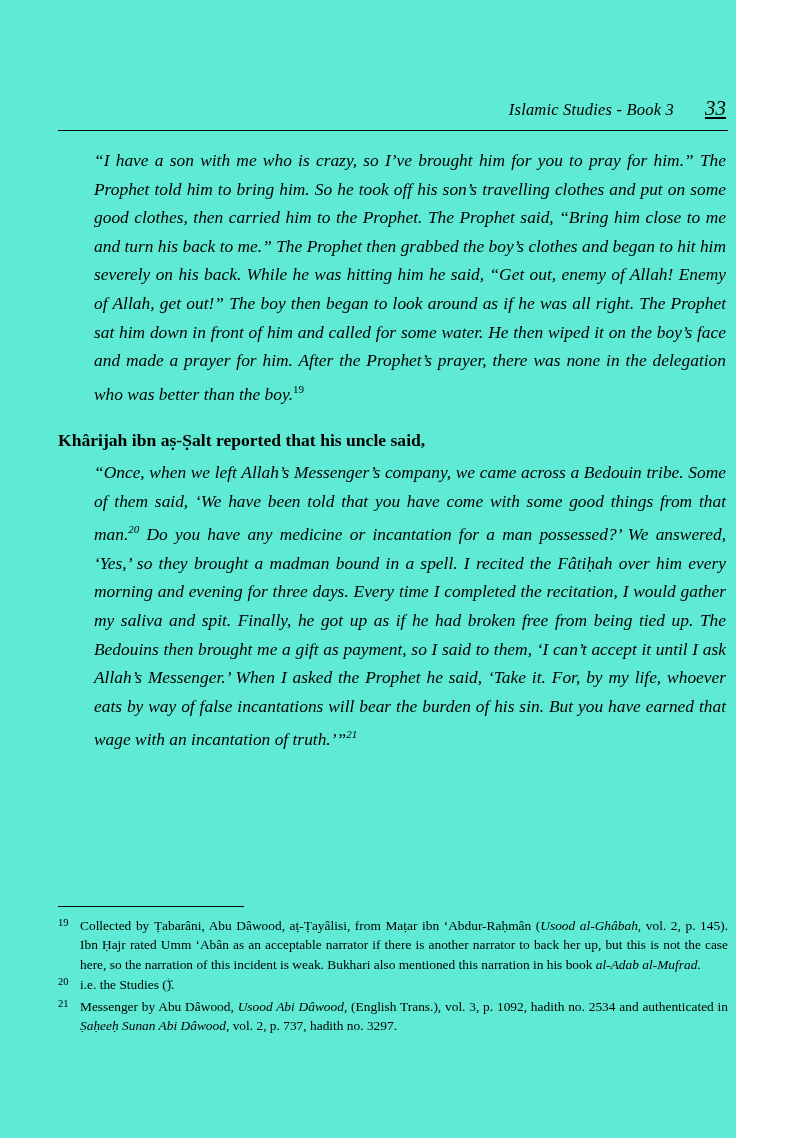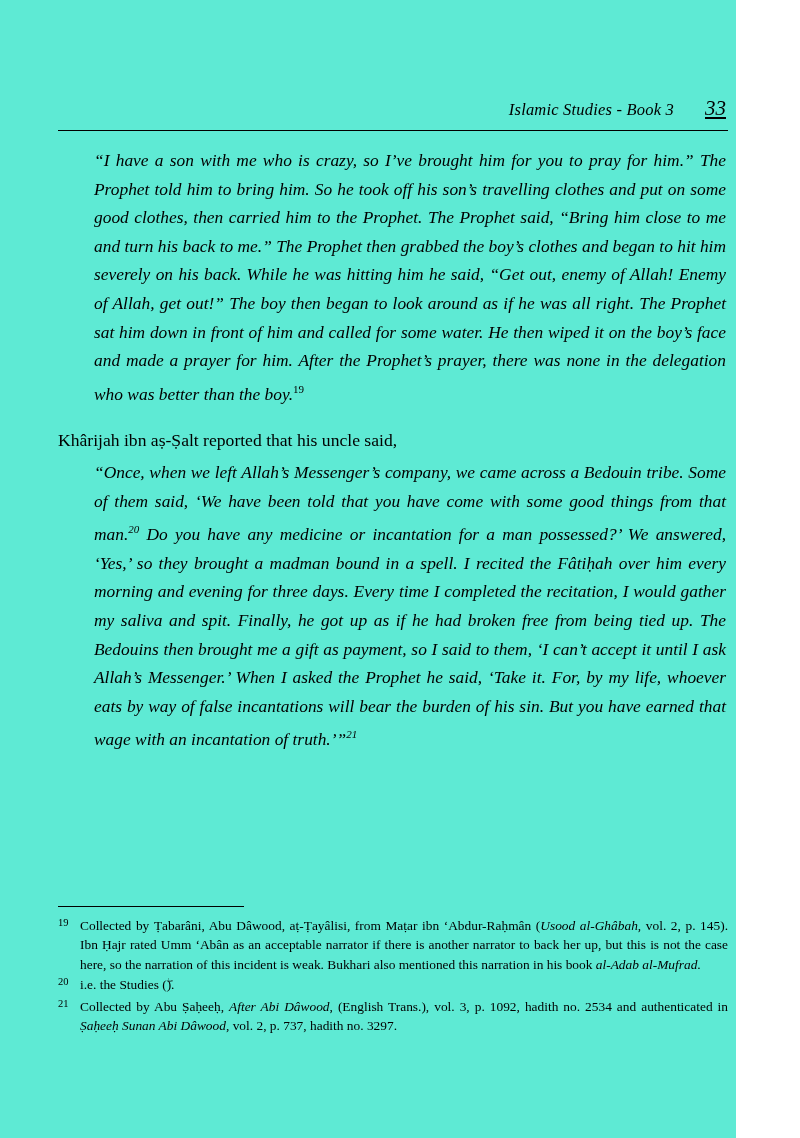--- a/index.html
+++ b/index.html
@@ -71,20 +71,21 @@
   }
   .quote.first {
     margin-top: 15px;
   }
   .narrator {
     font-family: "Liberation Serif", serif;
     font-size: 17.6px;
     line-height: 28px;
     margin: 18px 0 0 0;
     padding-left: 0px;
+    font-weight: bold;
   }
   .sup {
     font-size: 11px;
     vertical-align: super;
     font-style: normal;
   }
   .sup-i {
     font-size: 11px;
     vertical-align: super;
     font-style: italic;
@@ -161,17 +162,17 @@
       <div class="fn-text"><span>Collected by Ṭabarâni, Abu Dâwood, aṭ-Ṭayâlisi, from Maṭar ibn ‘Abdur-Raḥmân (</span><i>Usood al-Ghâbah</i><span>, vol. 2, p. 145). Ibn Ḥajr rated Umm ‘Abân as an acceptable narrator if there is another narrator to back her up, but this is not the case here, so the narration of this incident is weak. Bukhari also mentioned this narration in his book </span><i>al-Adab al-Mufrad</i><span>.</span></div>
     </div>
 
     <div class="footnote">
       <div class="fn-num"><span>20</span></div>
       <div class="fn-text"><span>i.e. the Studies (</span><span class="salla">ۖ</span><span>).</span></div>
     </div>
 
     <div class="footnote">
       <div class="fn-num"><span>21</span></div>
-      <div class="fn-text"><span>Collected by Abu Ṣaḥeeḥ, </span><i>After Abi Dâwood</i><span>, (English Trans.), vol. 3, p. 1092, hadith no. 2534 and authenticated in </span><i>Ṣaḥeeḥ Sunan Abi Dâwood</i><span>, vol. 2, p. 737, hadith no. 3297.</span></div>
+      <div class="fn-text"><span>Messenger by Abu Dâwood, </span><i>Usood Abi Dâwood</i><span>, (English Trans.), vol. 3, p. 1092, hadith no. 2534 and authenticated in </span><i>Ṣaḥeeḥ Sunan Abi Dâwood</i><span>, vol. 2, p. 737, hadith no. 3297.</span></div>
     </div>
   </div>
 
 </div>
 
 </body></html>

